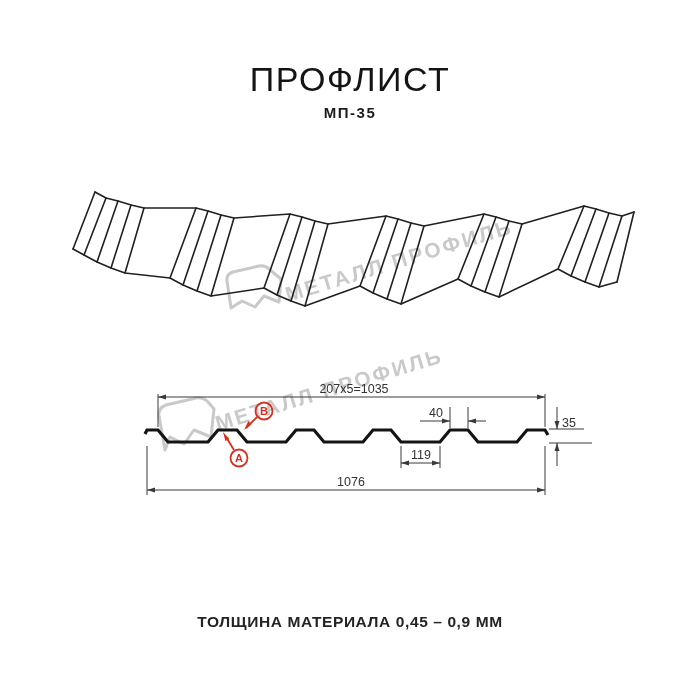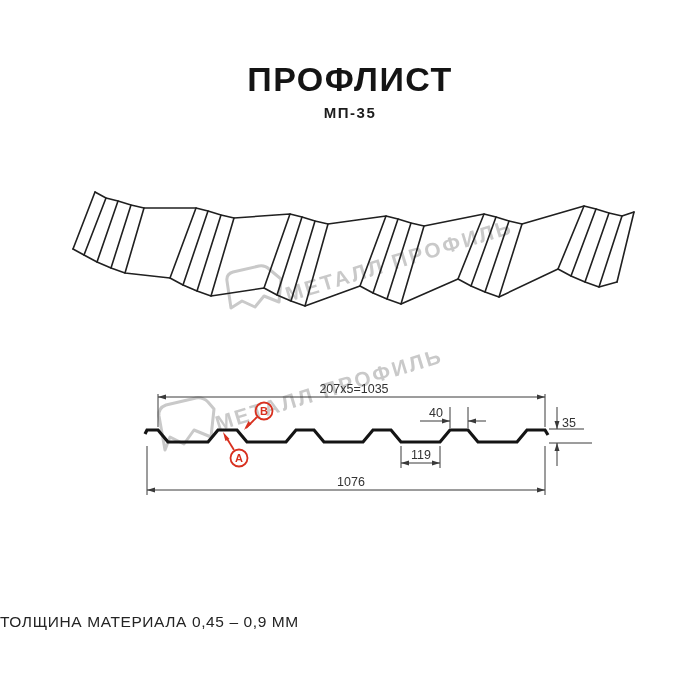--- a/index.html
+++ b/index.html
@@ -2,29 +2,29 @@
 <html><head>
 <meta charset="utf-8">
 <style>
   html,body{margin:0;padding:0;background:#fff;}
   .canvas{
     position:relative;width:700px;height:700px;background:#ffffff;overflow:hidden;
     font-family:"Liberation Sans", sans-serif;
   }
   .title{
     position:absolute;top:60px;left:0;width:700px;text-align:center;
-    font-size:34px;font-weight:700;letter-spacing:1.5px;color:#141414;
+    font-size:34px;font-weight:400;letter-spacing:1.5px;color:#141414;
   }
   .subtitle{
     position:absolute;top:104px;left:0;width:700px;text-align:center;
     font-size:15px;font-weight:700;letter-spacing:1.5px;color:#1c1c1c;
   }
   .footer-note{
-    position:absolute;top:613px;left:0;width:700px;
-    font-size:15.5px;font-weight:400;letter-spacing:0.6px;color:#242424;
+    position:absolute;top:613px;left:0;width:700px;text-align:center;
+    font-size:15.5px;font-weight:700;letter-spacing:0.6px;color:#242424;
   }
   svg{position:absolute;left:0;top:0;}
   .art{stroke:#202020;stroke-width:1.6;fill:none;stroke-linejoin:round;stroke-linecap:round;}
   .profile{stroke:#141414;stroke-width:3.2;fill:none;stroke-linejoin:miter;stroke-linecap:butt;}
   .dim{stroke:#3a3a3a;stroke-width:1;fill:none;}
   .dimtxt{font-family:"Liberation Sans",sans-serif;font-size:12.5px;fill:#333;}
   .arrow{fill:#3a3a3a;stroke:none;}
   .wm{fill:none;stroke:#c9c9c9;stroke-width:3;stroke-linejoin:round;}
   .wmtxt{font-family:"Liberation Sans",sans-serif;font-size:21px;font-weight:700;letter-spacing:2.5px;fill:#c9c9c9;}
   .red{stroke:#d8301f;fill:none;stroke-width:1.8;}

